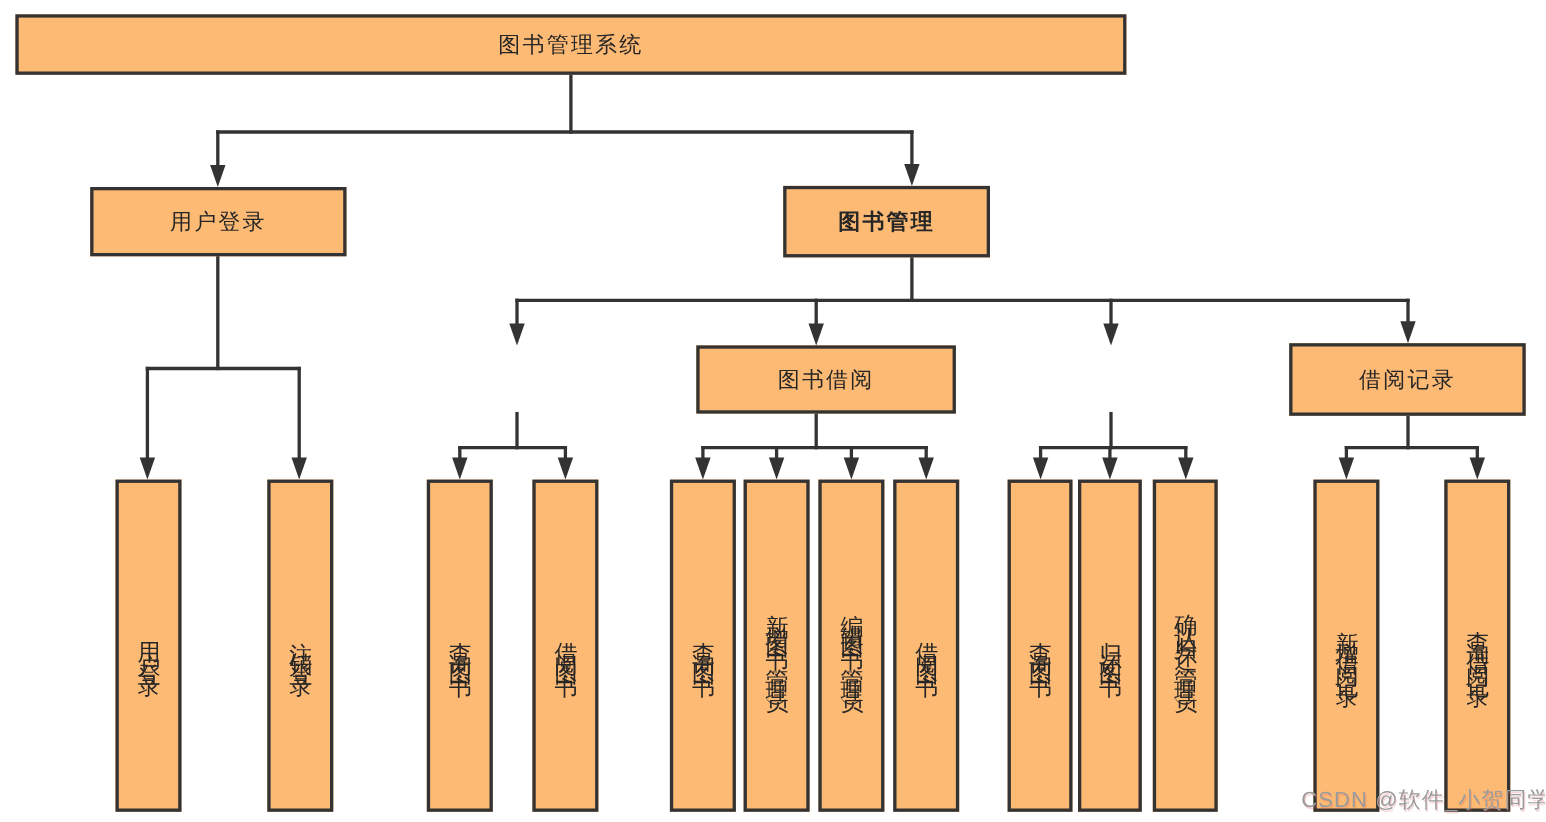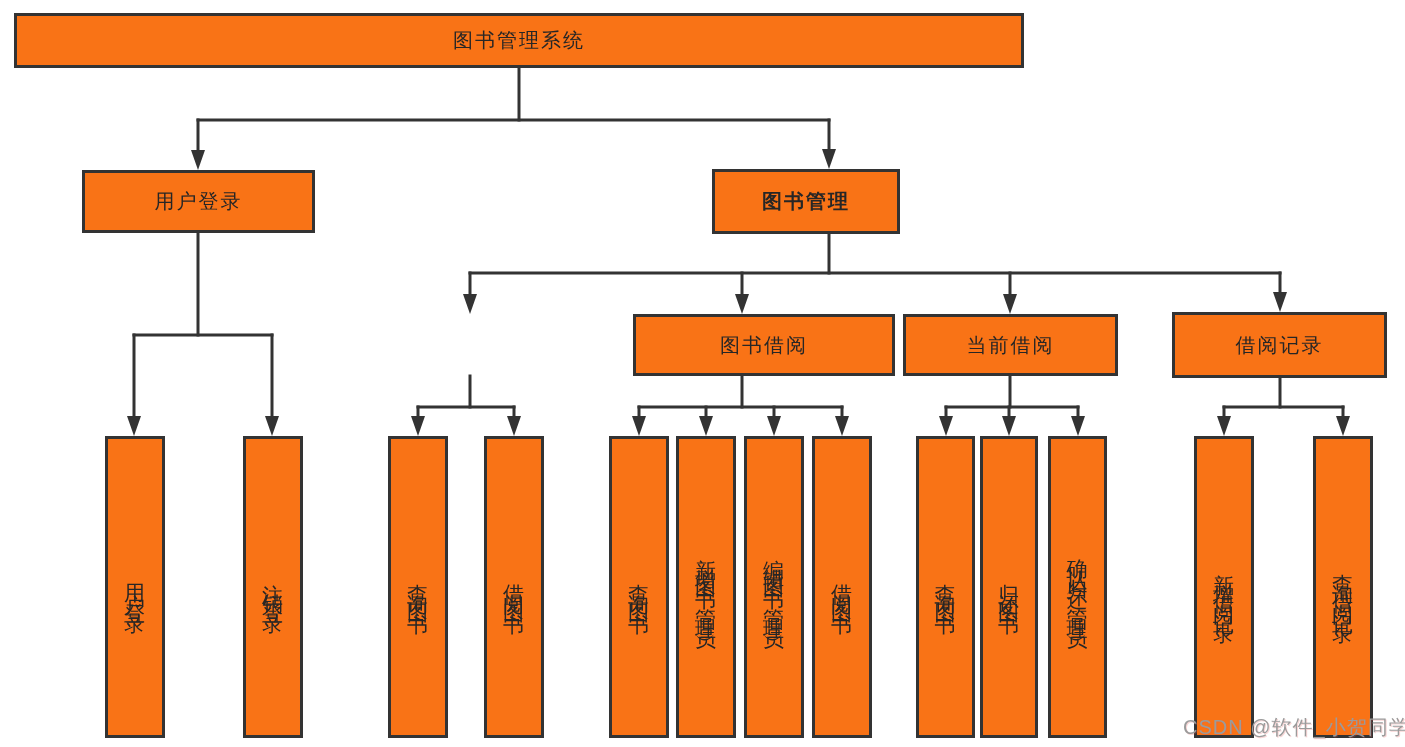--- a/index.html
+++ b/index.html
@@ -7,21 +7,21 @@
     position:relative;
     width:1405px;height:747px;
     background:#ffffff;
     font-family:"Liberation Sans","DejaVu Sans",sans-serif;
     overflow:hidden;
   }
   .wires{position:absolute;left:0;top:0;width:1405px;height:747px;}
   .box{
     position:absolute;
     border:3px solid #333333;
-    background:#f97316;
+    background:#fdba74;
     display:flex;align-items:center;justify-content:center;
     color:#262626;
     box-sizing:border-box;
   }
   .h-label{font-size:20px;letter-spacing:2px;white-space:nowrap;}
   .leaf{
     writing-mode:vertical-rl;
     text-orientation:mixed;
     font-size:21px;
     letter-spacing:10px;
@@ -113,25 +113,22 @@
     <span class="h-label">图书管理系统</span>
   </div>
 
   <div class="box" style="left:82px;top:170px;width:233px;height:63px;">
     <span class="h-label">用户登录</span>
   </div>
   <div class="box" style="left:712px;top:169px;width:188px;height:65px;font-weight:bold;">
     <span class="h-label">图书管理</span>
   </div>
 
-  <div class="box" style="left:633px;top:314px;width:262px;height:62px;">
+  <div class="box" style="left:633px;top:314px;width:236px;height:62px;">
     <span class="h-label">图书借阅</span>
-  </div>
-  <div class="box" style="left:903px;top:314px;width:215px;height:62px;">
-    <span class="h-label">当前借阅</span>
   </div>
   <div class="box" style="left:1172px;top:312px;width:215px;height:66px;text-align:center;">
     <span class="h-label">借阅记录</span>
   </div>
 
   <div class="box leaf" style="left:105px;top:436px;width:60px;height:302px;">用户登录</div>
   <div class="box leaf" style="left:243px;top:436px;width:60px;height:302px;">注销登录</div>
 
   <div class="box leaf" style="left:388px;top:436px;width:60px;height:302px;">查询图书</div>
   <div class="box leaf" style="left:484px;top:436px;width:60px;height:302px;">借阅图书</div>

